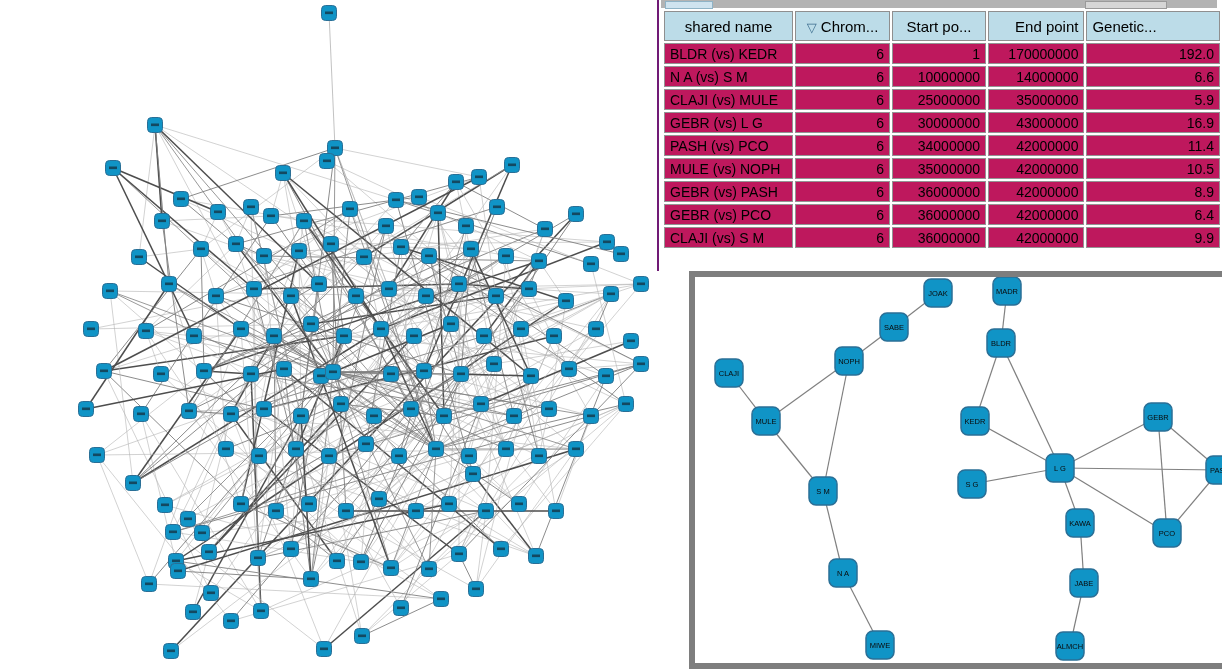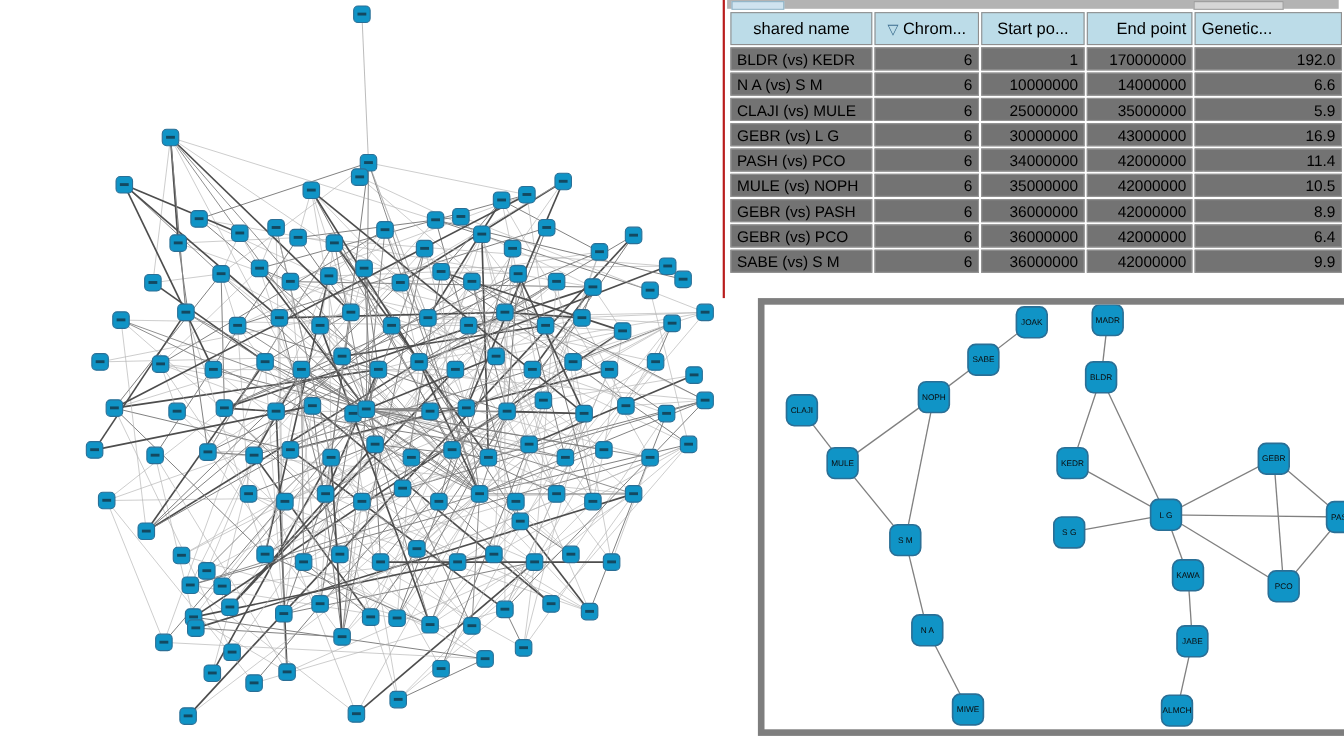--- a/index.html
+++ b/index.html
@@ -5,32 +5,32 @@
   html,body{margin:0;padding:0;background:#ffffff;}
   .stage{position:relative;width:1222px;height:669px;overflow:hidden;background:#fff;
          font-family:"Liberation Sans",sans-serif;}
   svg text{font-family:"Liberation Sans",sans-serif;}
 
   
   #hairball{position:absolute;left:0;top:0;}
 
   
   .table-panel{position:absolute;left:657px;top:0;width:565px;height:271px;background:#fff;
-               border-left:2px solid #b91c1c;box-sizing:border-box;}
+               border-left:2px solid #701a75;box-sizing:border-box;}
   .scroll-strip{position:absolute;left:2px;top:0;width:556px;height:8px;background:#b3b3b3;}
   .strip-seg{position:absolute;top:1px;height:6px;}
   .strip-seg.blue{left:4px;width:46px;background:var(--strip-blue,#cfe3ef);border:1px solid #8fb3c6;}
   .strip-seg.thumb{left:424px;width:80px;background:#d6d6d6;border:1px solid #9a9a9a;}
 
   table.edge-table{position:absolute;left:3px;top:9px;border-collapse:separate;border-spacing:2px;
                    background:#ffffff;table-layout:fixed;}
   table.edge-table th{background:var(--thbg,#bcdce8);border:1px solid #8f8f8f;height:28px;
                       font-size:15px;font-weight:normal;color:#000;padding:0 5px;white-space:nowrap;
                       overflow:hidden;}
-  table.edge-table td{background:#737373;border:1px solid #949494;height:19px;font-size:14px;color:#000;
+  table.edge-table td{background:#be185d;border:1px solid #949494;height:19px;font-size:14px;color:#000;
                       padding:0 5px;white-space:nowrap;overflow:hidden;}
   table.edge-table th:nth-child(1){width:118px;text-align:center;}
   table.edge-table th:nth-child(2){width:84px;text-align:center;}
   table.edge-table th:nth-child(3){width:84px;text-align:center;}
   table.edge-table th:nth-child(4){width:86px;text-align:right;}
   table.edge-table th:nth-child(5){width:128px;text-align:left;}
   table.edge-table td{text-align:right;}
   table.edge-table td:first-child{text-align:left;}
   .funnel{color:#3c6e8f;font-size:13px;margin-right:4px;}
 
@@ -854,21 +854,21 @@
             <td>8.9</td>
           </tr>
           <tr>
             <td>GEBR (vs) PCO</td>
             <td>6</td>
             <td>36000000</td>
             <td>42000000</td>
             <td>6.4</td>
           </tr>
           <tr>
-            <td>SABE (vs) S M</td>
+            <td>CLAJI (vs) S M</td>
             <td>6</td>
             <td>36000000</td>
             <td>42000000</td>
             <td>9.9</td>
           </tr>
         </tbody>
     </table>
   </div>
 
   <div class="graph-panel">

